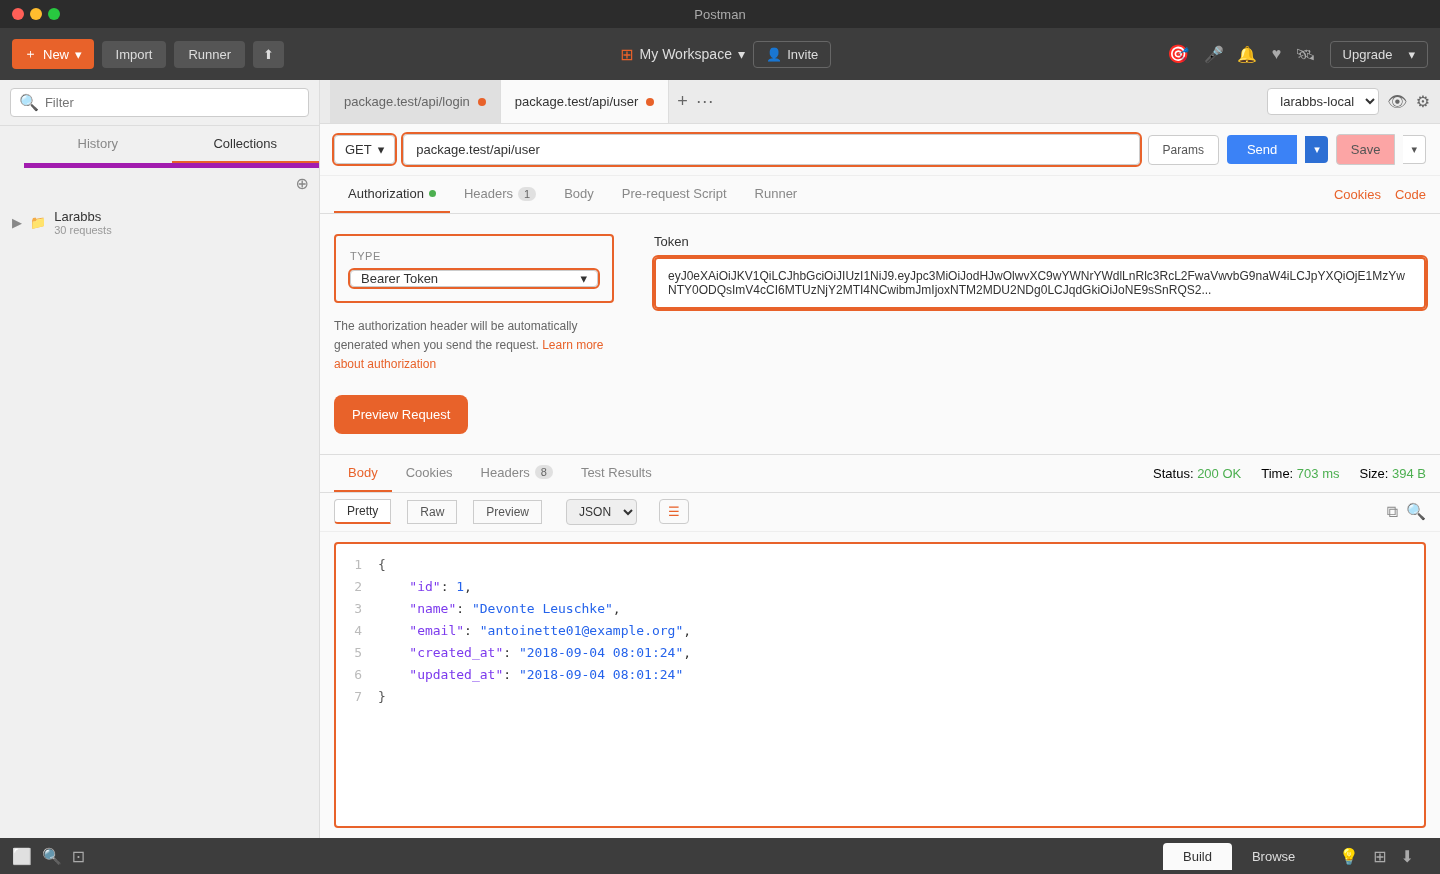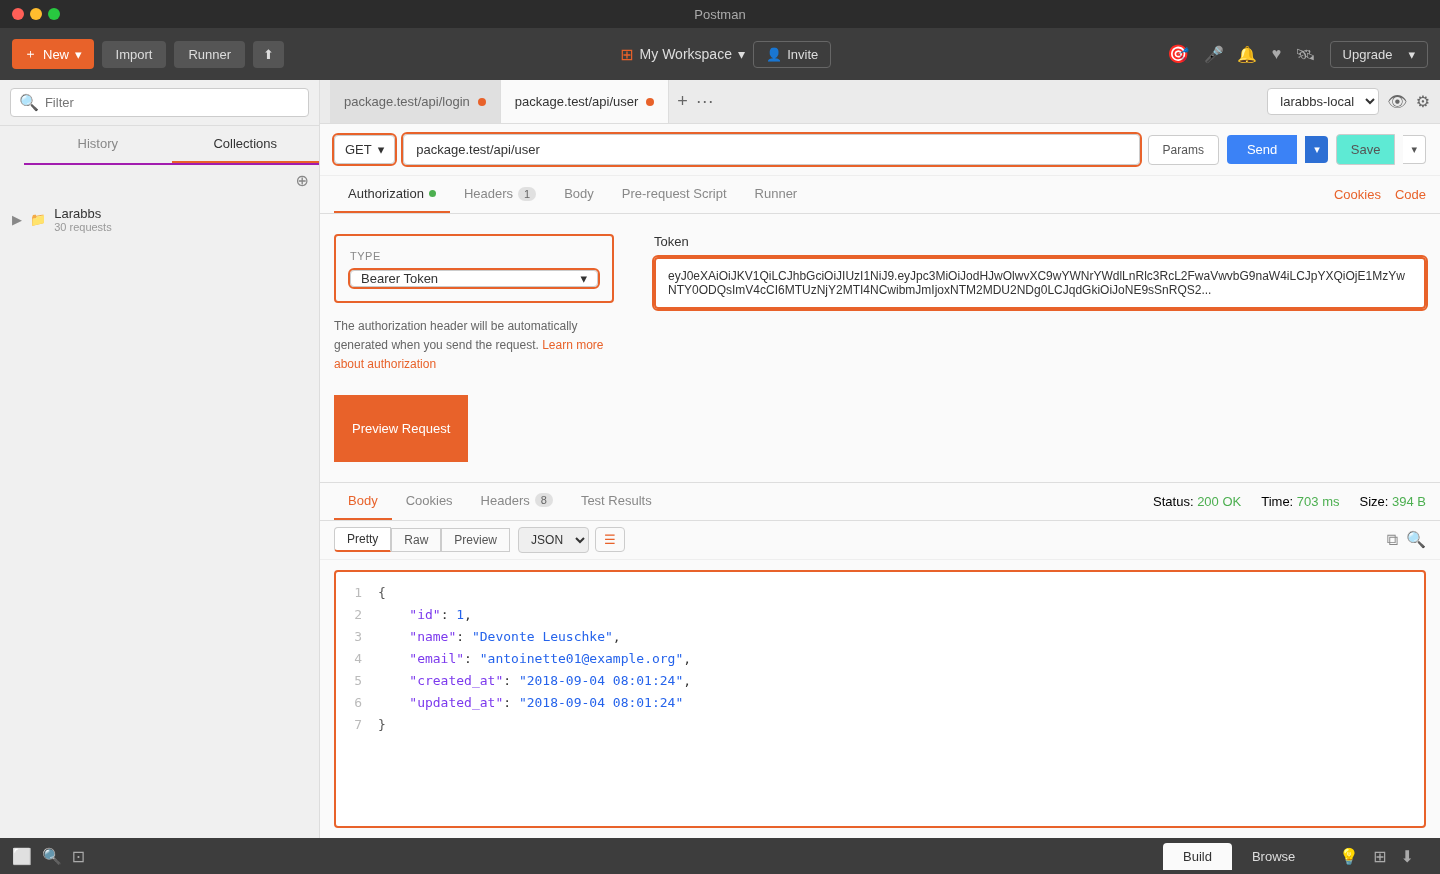--- a/index.html
+++ b/index.html
@@ -126,21 +126,21 @@
       gap: 6px;
     }
     .search-input {
       border: none;
       outline: none;
       background: transparent;
       font-size: 13px;
       color: #666;
       width: 100%;
     }
-    .sidebar-tabs { display: flex; border-bottom: 2px solid #a21caf; margin-left: 24px; }
+    .sidebar-tabs { display: flex; border-bottom: 5px solid #a21caf; margin-left: 24px; }
     .sidebar-tab {
       flex: 1;
       text-align: center;
       padding: 10px 0;
       font-size: 13px;
       color: #888;
       cursor: pointer;
       border-bottom: 2px solid transparent;
     }
     .sidebar-tab.active { color: #333; border-bottom: 2px solid #e8622a; font-weight: 500; }
@@ -250,21 +250,21 @@
       background: #2d6fd4;
       color: white;
       border: none;
       border-left: 1px solid #2d6fd4;
       border-radius: 0 4px 4px 0;
       padding: 7px 8px;
       font-size: 11px;
       cursor: pointer;
     }
     .save-btn {
-      background: #5eead4;
+      background: #fca5a5;
       border: 1px solid #ccc;
       border-radius: 4px 0 0 4px;
       padding: 7px 14px;
       font-size: 13px;
       color: #555;
       cursor: pointer;
     }
     .save-arrow {
       background: white;
       border: 1px solid #ccc;
@@ -337,22 +337,22 @@
       font-size: 12px;
       color: #666;
       line-height: 1.6;
     }
     .auth-desc a { color: #e8622a; text-decoration: none; }
     .preview-btn {
       margin-top: 20px;
       background: #e8622a;
       color: white;
       border: none;
-      border-radius: 0;
-      padding: 26px 18px;
+      border-radius: 8px;
+      padding: 12px 18px;
       font-size: 13px;
       cursor: pointer;
     }
     .auth-right-panel { flex: 1; }
     .token-label { font-size: 13px; color: #333; margin-bottom: 8px; }
     .token-input {
       width: 100%;
       border: 1px solid #e8622a;
       border-radius: 4px;
       padding: 10px 12px;
@@ -387,21 +387,21 @@
     .status-ok { color: #4caf50; }
     .status-time { color: #4caf50; }
     .status-size { color: #4caf50; }
 
     
     .response-body { flex: 1; padding: 0; display: flex; flex-direction: column; overflow: hidden; }
     .response-format-bar {
       display: flex;
       align-items: center;
       padding: 6px 14px;
-      gap: 0;
+      gap: 16px;
       border-bottom: 1px solid #eee;
       background: #fafafa;
     }
     .fmt-btn {
       background: transparent;
       border: 1px solid #ccc;
       padding: 4px 12px;
       font-size: 12px;
       color: #555;
       cursor: pointer;

